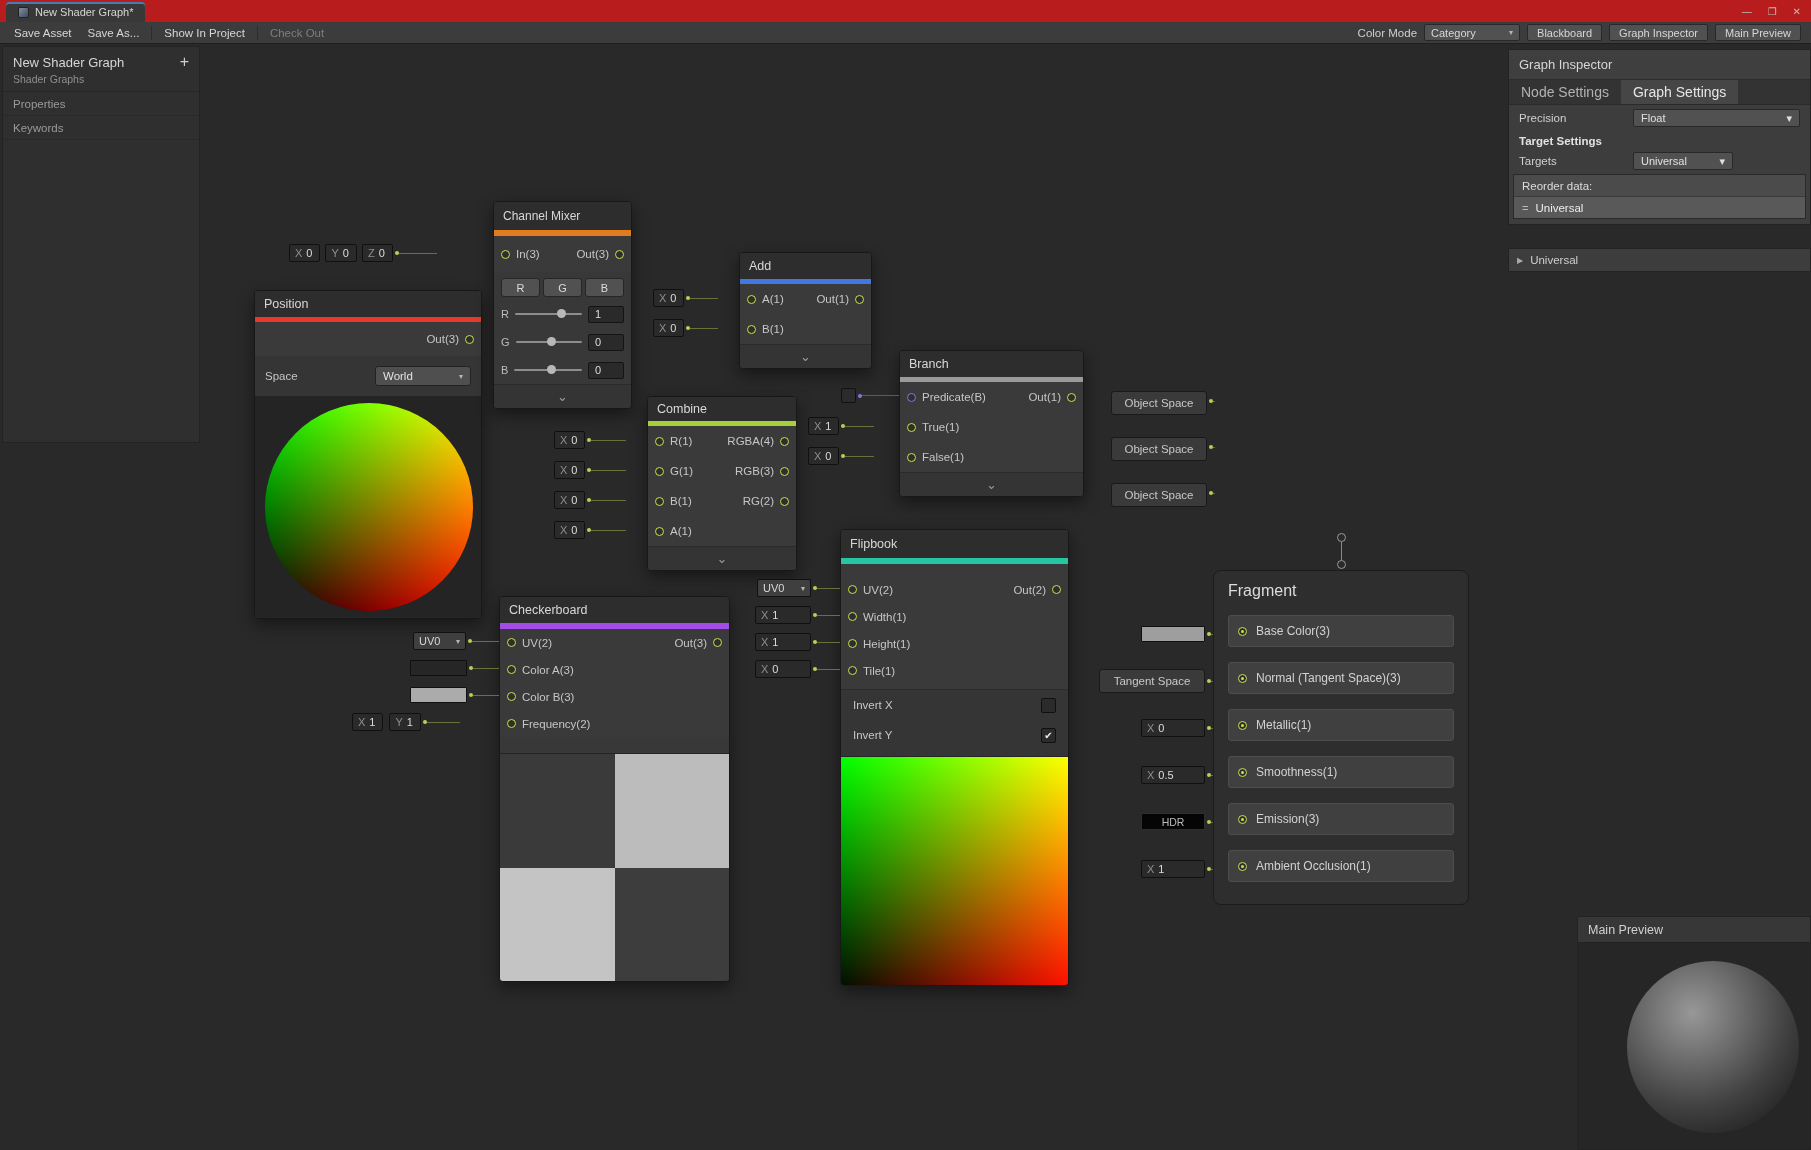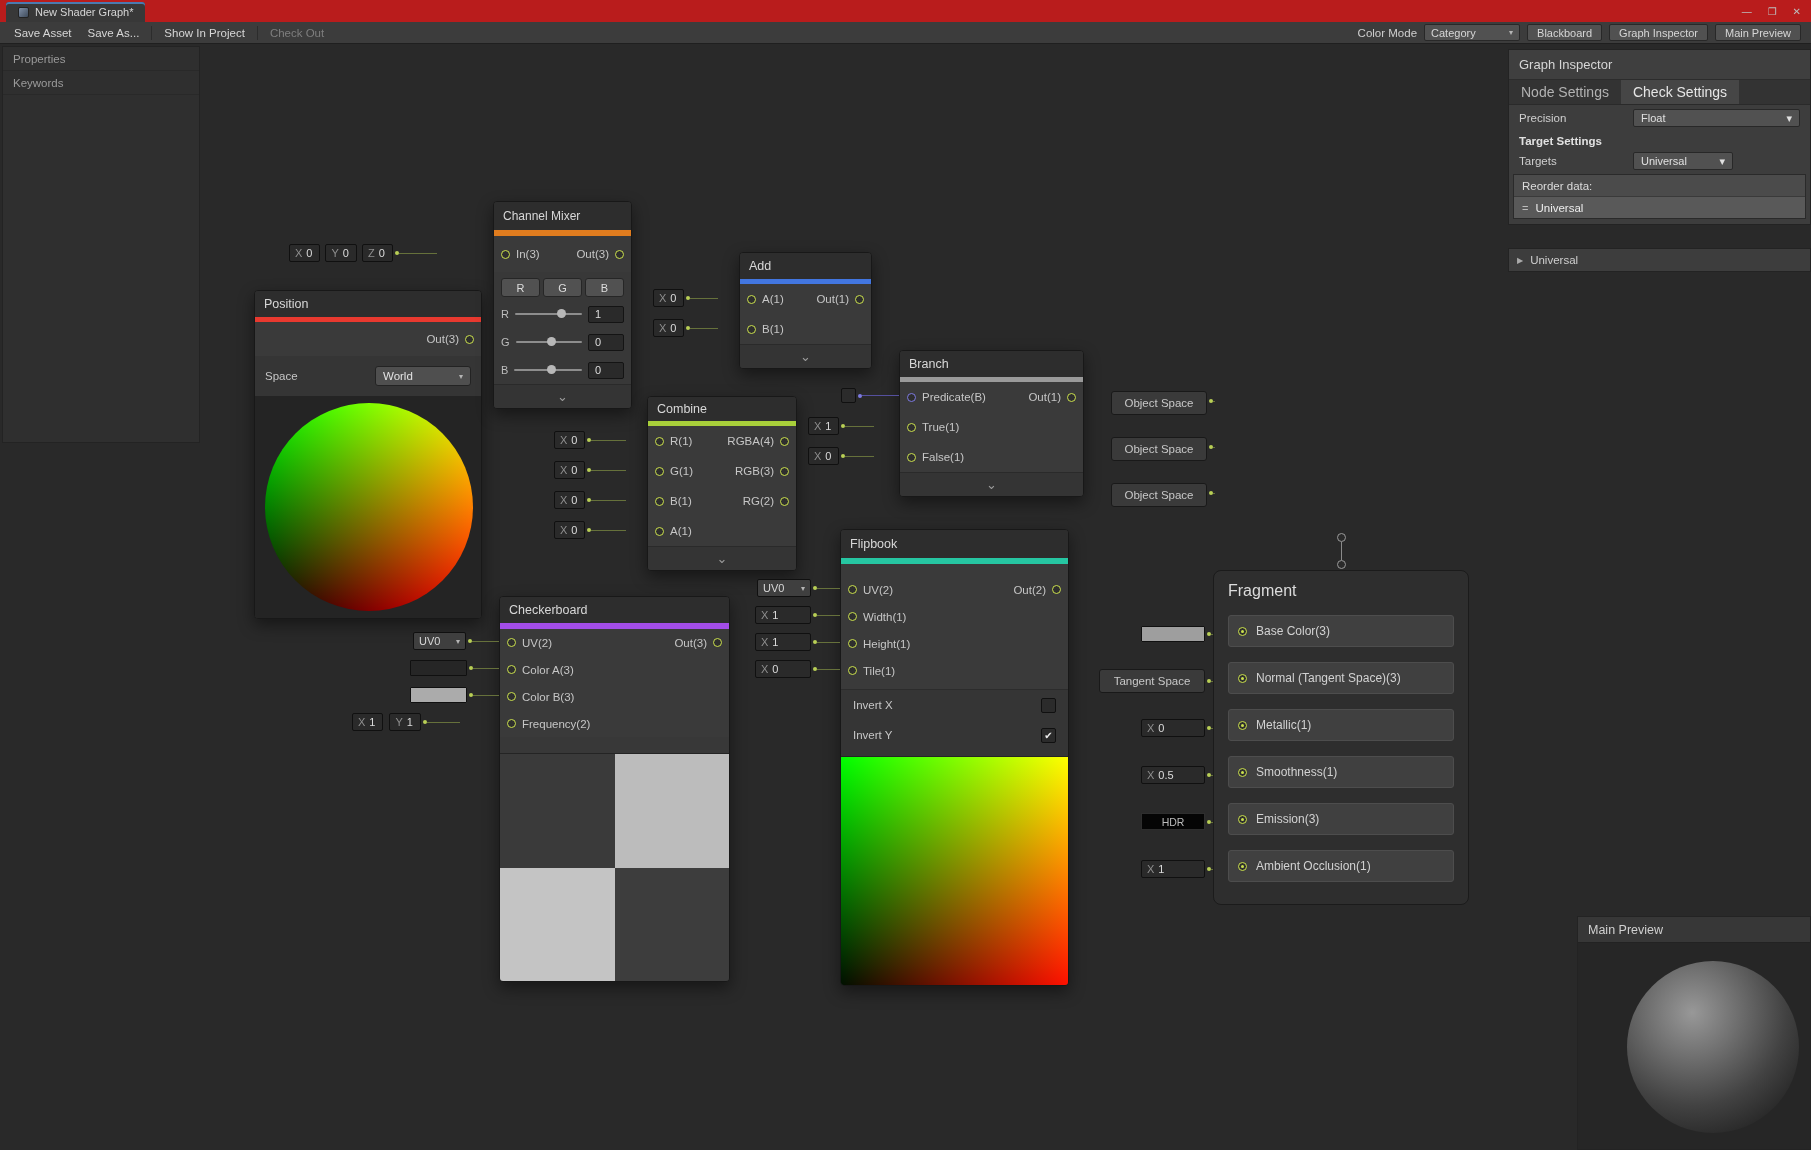--- a/index.html
+++ b/index.html
@@ -595,29 +595,34 @@
       <span>Emission(3)</span>
     </div>
     <div class="block">
       <span class="port conn"></span>
       <span>Ambient Occlusion(1)</span>
     </div>
   </div>
 </div>
 
 <div class="panel blackboard">
+  <div class="bb-head">
+    <div class="bb-title">New Shader Graph</div>
+    <div class="bb-sub">Shader Graphs</div>
+    <div class="bb-plus">+</div>
+  </div>
   <div class="bb-row">Properties</div>
   <div class="bb-row">Keywords</div>
 </div>
 
 <div class="panel inspector">
   <div class="insp-head">Graph Inspector</div>
   <div class="insp-tabs">
     <div class="itab">Node Settings</div>
-    <div class="itab active">Check Settings</div>
+    <div class="itab active">Graph Settings</div>
   </div>
   <div class="irow">
     <span class="ilabel">Precision</span>
     <span class="idd" style="flex:1">
       <span>Float</span>
       <span class="arrow">▾</span>
     </span>
   </div>
   <div class="iheader">Target Settings</div>
   <div class="irow" style="height:22px">

